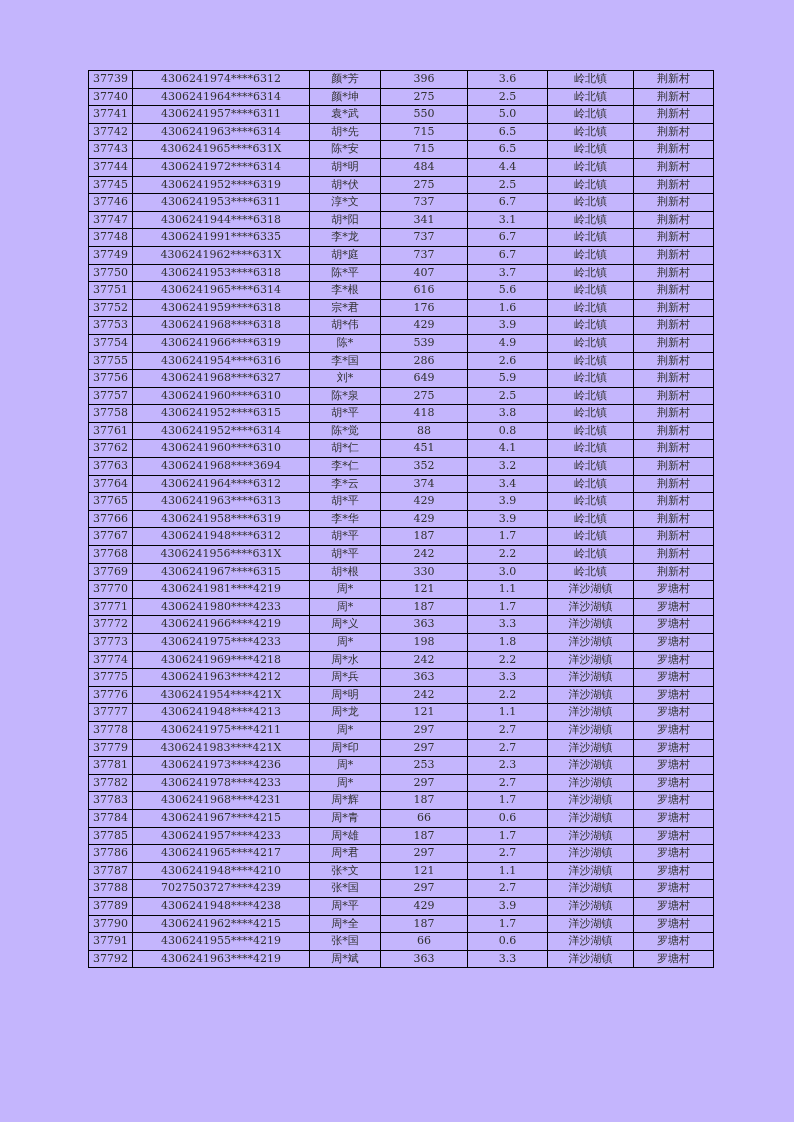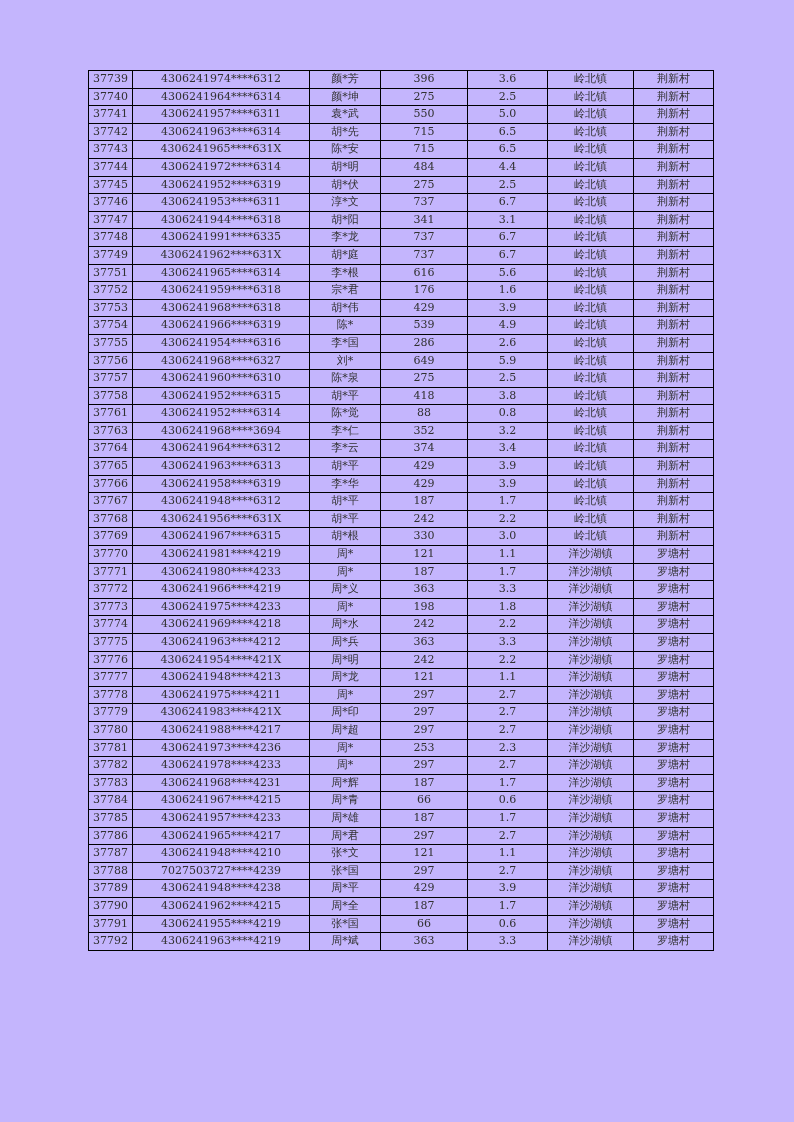--- a/index.html
+++ b/index.html
@@ -151,20 +151,29 @@
         <tr>
           <td>37749</td>
           <td>4306241962****631X</td>
           <td>胡*庭</td>
           <td>737</td>
           <td>6.7</td>
           <td>岭北镇</td>
           <td>荆新村</td>
         </tr>
         <tr>
+          <td>37750</td>
+          <td>4306241953****6318</td>
+          <td>陈*平</td>
+          <td>407</td>
+          <td>3.7</td>
+          <td>岭北镇</td>
+          <td>荆新村</td>
+        </tr>
+        <tr>
           <td>37751</td>
           <td>4306241965****6314</td>
           <td>李*根</td>
           <td>616</td>
           <td>5.6</td>
           <td>岭北镇</td>
           <td>荆新村</td>
         </tr>
         <tr>
           <td>37752</td>
@@ -232,20 +241,29 @@
         <tr>
           <td>37761</td>
           <td>4306241952****6314</td>
           <td>陈*觉</td>
           <td>88</td>
           <td>0.8</td>
           <td>岭北镇</td>
           <td>荆新村</td>
         </tr>
         <tr>
+          <td>37762</td>
+          <td>4306241960****6310</td>
+          <td>胡*仁</td>
+          <td>451</td>
+          <td>4.1</td>
+          <td>岭北镇</td>
+          <td>荆新村</td>
+        </tr>
+        <tr>
           <td>37763</td>
           <td>4306241968****3694</td>
           <td>李*仁</td>
           <td>352</td>
           <td>3.2</td>
           <td>岭北镇</td>
           <td>荆新村</td>
         </tr>
         <tr>
           <td>37764</td>
@@ -385,29 +403,20 @@
         <tr>
           <td>37779</td>
           <td>4306241983****421X</td>
           <td>周*印</td>
           <td>297</td>
           <td>2.7</td>
           <td>洋沙湖镇</td>
           <td>罗塘村</td>
         </tr>
         <tr>
-          <td>37780</td>
-          <td>4306241988****4217</td>
-          <td>周*超</td>
-          <td>297</td>
-          <td>2.7</td>
-          <td>洋沙湖镇</td>
-          <td>罗塘村</td>
-        </tr>
-        <tr>
           <td>37781</td>
           <td>4306241973****4236</td>
           <td>周*</td>
           <td>253</td>
           <td>2.3</td>
           <td>洋沙湖镇</td>
           <td>罗塘村</td>
         </tr>
         <tr>
           <td>37782</td>

